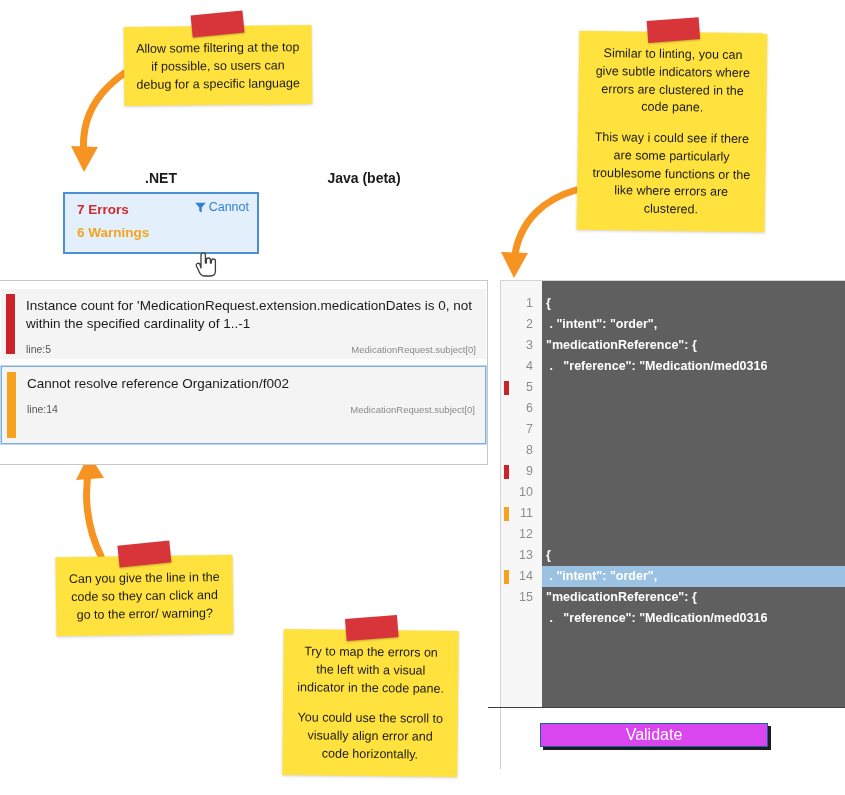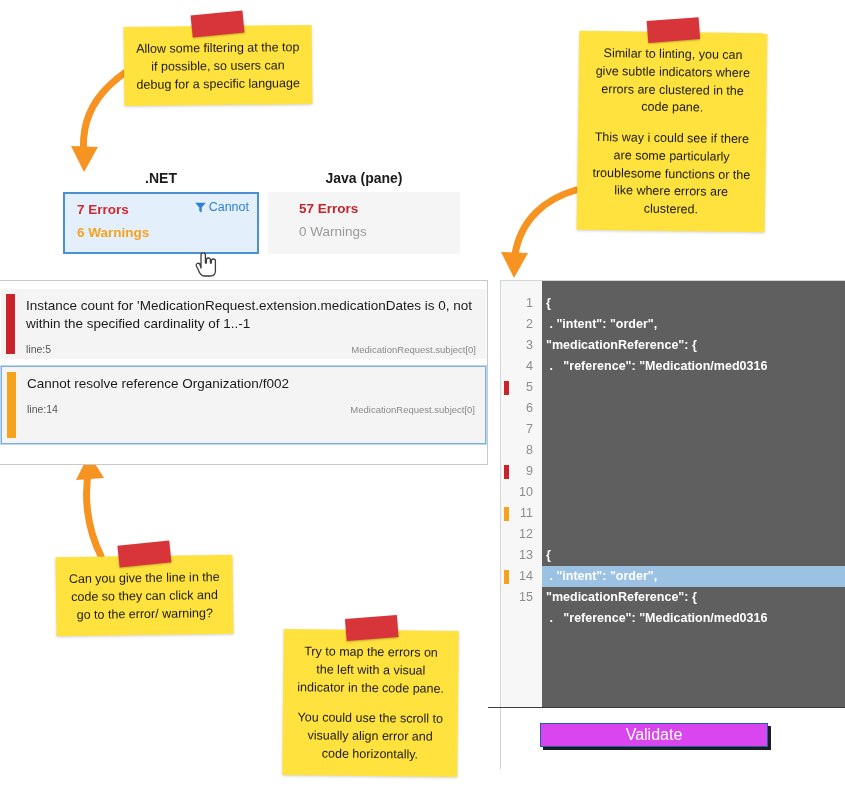--- a/index.html
+++ b/index.html
@@ -255,37 +255,33 @@
     <p>Can you give the line in the code so they can click and go to the error/ warning?</p>
   </div>
 
   <div class="sticky" id="note-map">
     <span class="tape"></span>
     <p>Try to map the errors on the left with a visual indicator in the code pane.</p>
     <p>You could use the scroll to visually align error and code horizontally.</p>
   </div>
 
   <div class="engine-label" id="label-net">.NET</div>
-  <div class="engine-label" id="label-java">Java (pane)</div>
+  <div class="engine-label" id="label-java">Java (beta)</div>
 
   <div class="engine-card" id="card-net">
     <div class="clear-filter">
       <svg width="13" height="13" viewBox="0 0 16 16">
         <path d="M1.5 2 H14.5 L9.5 8 V14 L6.5 12.2 V8 Z" fill="#2f7fd6"></path>
       </svg>
       <span>Cannot</span>
     </div>
     <p class="count-errors">7 Errors</p>
     <p class="count-warnings">6 Warnings</p>
   </div>
 
-  <div class="engine-card" id="card-java">
-    <p class="count-errors">57 Errors</p>
-    <p class="count-warnings">0 Warnings</p>
-  </div>
 
   <svg id="hand-cursor" viewBox="0 0 26 32">
     <path d="M9 20 V7 a2.2 2.2 0 0 1 4.4 0 v8 h1 v-3 a2 2 0 0 1 4 0 v3 h1 v-2 a2 2 0 0 1 4 0 v10 c0 3-2 5-5 5 h-6 c-3 0-5-3-6-6 l-2-4 a2 2 0 0 1 3.4-2 Z" fill="#ffffff" stroke="#3d3d3d" stroke-width="1.3" stroke-linejoin="round"></path>
   </svg>
 
   <div id="error-panel">
     <div class="issue-row" id="issue-0">
       <div class="sev-bar error"></div>
       <div class="issue-body">
         <p class="issue-msg">Instance count for 'MedicationRequest.extension.medicationDates is 0, not within the specified cardinality of 1..-1</p>

